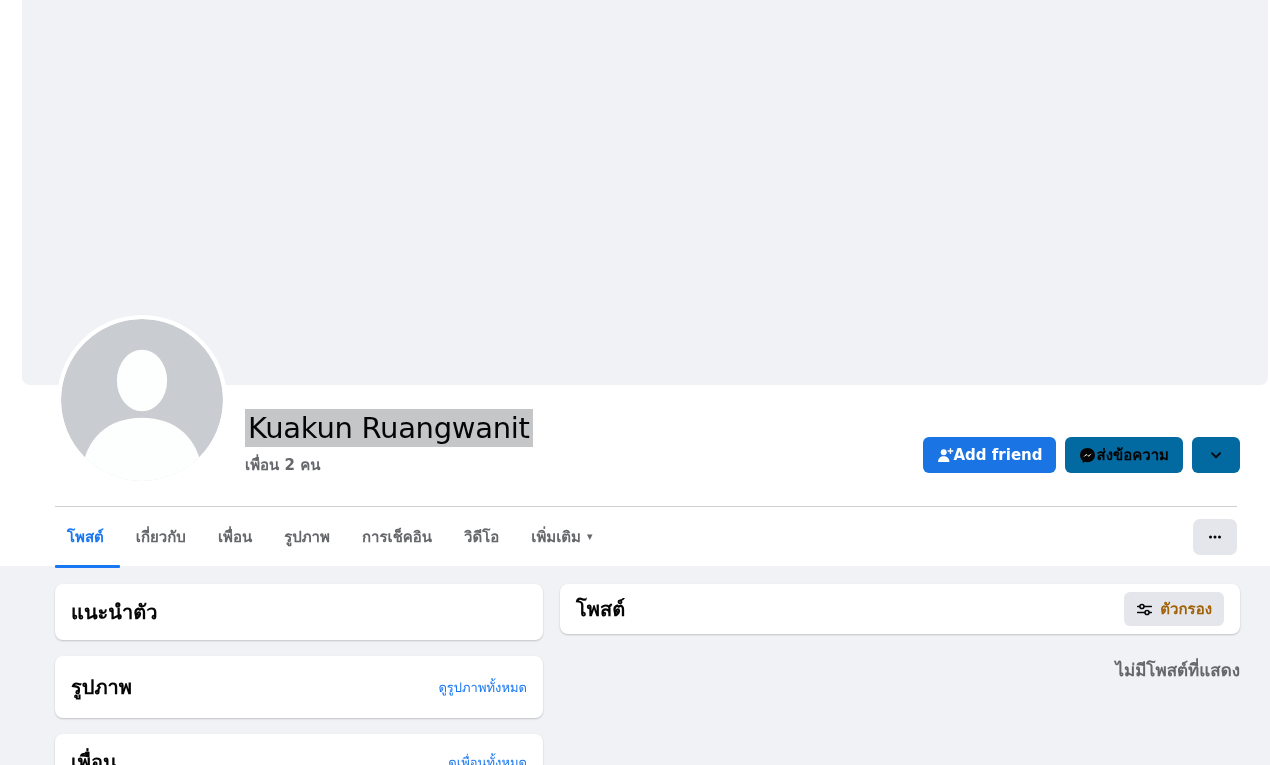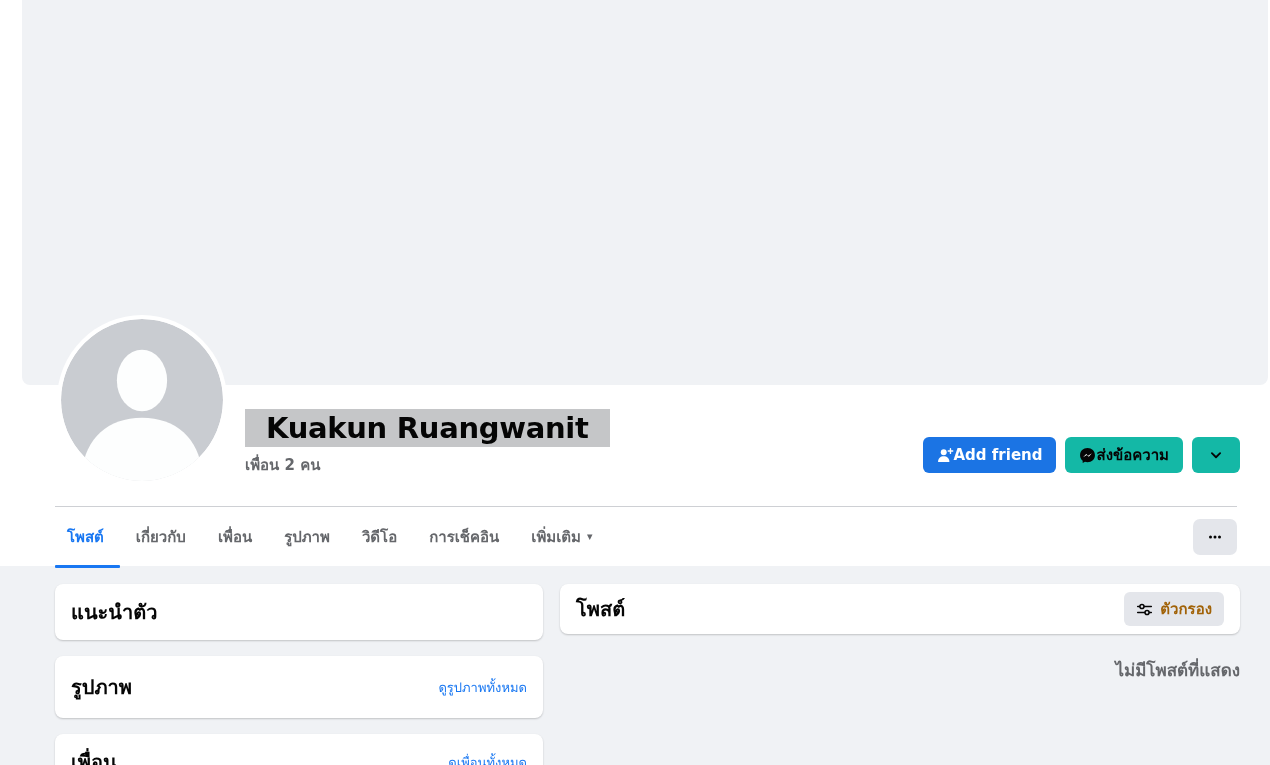--- a/index.html
+++ b/index.html
@@ -39,26 +39,26 @@
     background: #ffffff;
     display: flex;
     align-items: center;
     justify-content: center;
   }
   .avatar-ring svg { width: 162px; height: 162px; display: block; }
 
   .name-block { position: absolute; left: 223px; top: 24px; }
   .profile-name {
     font-size: 29px;
-    font-weight: 700;
+    font-weight: 400;
     line-height: 38px;
     letter-spacing: -0.3px;
     display: inline-block;
     background: #c5c6c8;   
-    padding: 0 21px;
+    padding: 0 3px;
   }
   .friends-count {
     margin-top: 6px;
     font-size: 15px;
     font-weight: 600;
     color: #65676b;
   }
 
   .actions {
     position: absolute;
@@ -76,21 +76,21 @@
     align-items: center;
     justify-content: center;
     font-family: inherit;
     font-size: 15px;
     font-weight: 600;
     cursor: pointer;
     padding: 0 14px;
     white-space: nowrap;
   }
   .btn-primary { background: #1b74e4; color: #ffffff; }
-  .btn-secondary { background: #14b8a6; color: #050505; }
+  .btn-secondary { background: #0369a1; color: #050505; }
   .btn-icon-only { width: 48px; padding: 0; }
 
   
   .tabbar-wrap {
     margin-left: 55px;
     margin-right: 33px;
     border-top: 1px solid #ced0d4;
     height: 60px;
     display: flex;
     align-items: center;
@@ -265,24 +265,24 @@
     <div class="tab">
       <span>เกี่ยวกับ</span>
     </div>
     <div class="tab">
       <span>เพื่อน</span>
     </div>
     <div class="tab">
       <span>รูปภาพ</span>
     </div>
     <div class="tab">
+      <span>การเช็คอิน</span>
+    </div>
+    <div class="tab">
       <span>วิดีโอ</span>
-    </div>
-    <div class="tab">
-      <span>การเช็คอิน</span>
     </div>
     <div class="tab">
       <span>เพิ่มเติม</span>
       <span class="caret">▾</span>
     </div>
 
     <button class="more-btn">
       <span class="icon">
         <svg viewBox="0 0 24 24" width="18" height="18">
           <circle cx="6" cy="12" r="2" fill="#050505"></circle>

